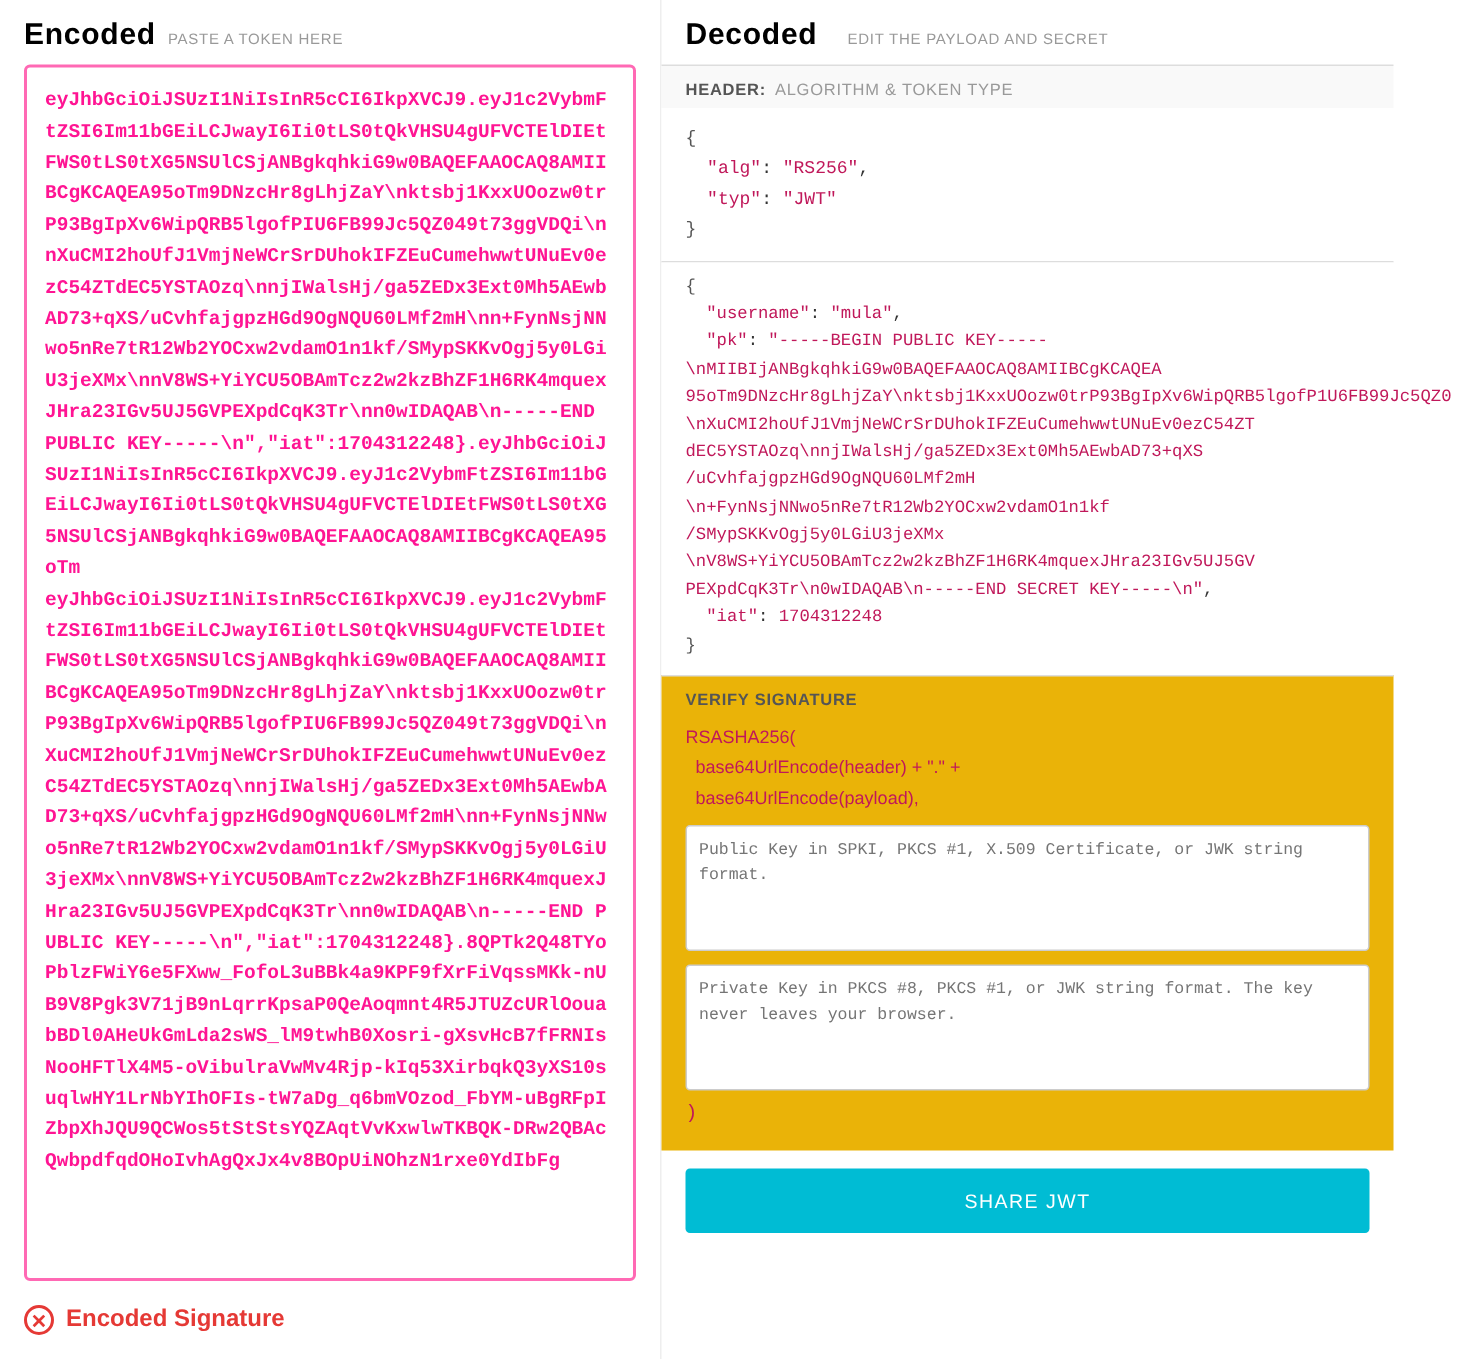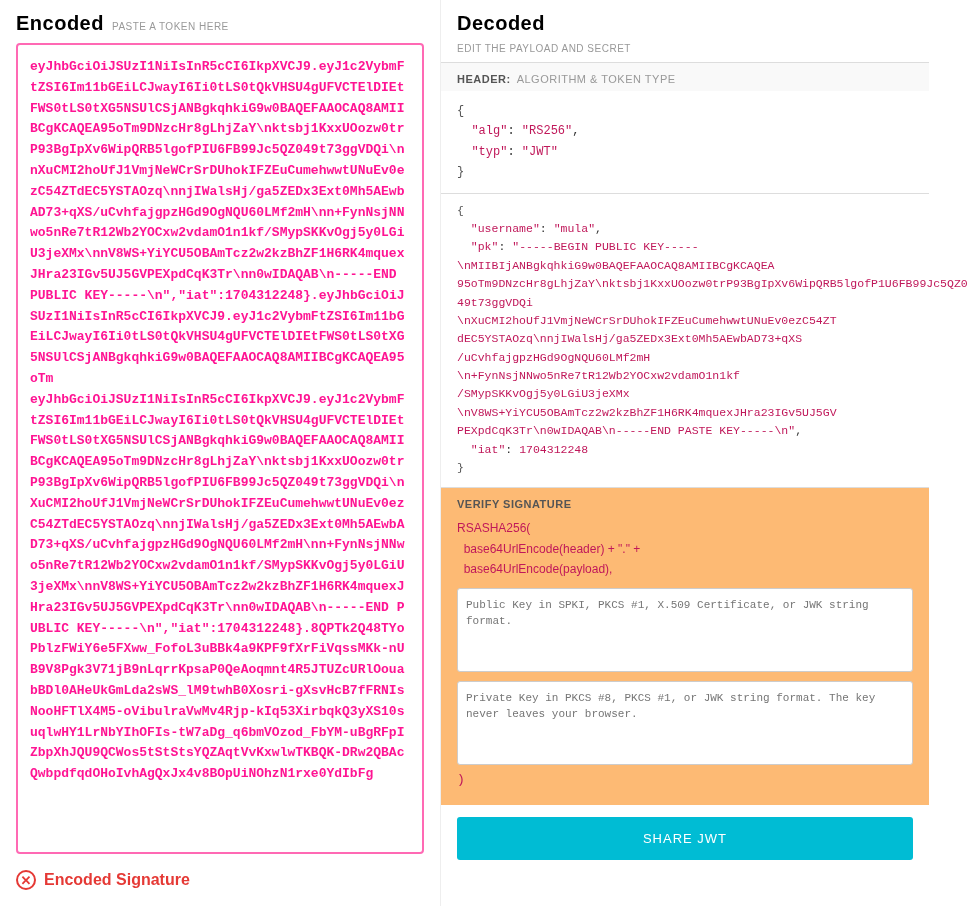--- a/index.html
+++ b/index.html
@@ -84,23 +84,22 @@
     
     .right-panel {
       width: 488px;
       padding: 12px 0 0 0;
       display: flex;
       flex-direction: column;
     }
     .right-panel-header {
       display: flex;
       align-items: baseline;
-      gap: 8px;
+      gap: 20px;
       padding: 0 16px 8px 16px;
-      flex-direction: column;
     }
     .section-block {
       margin: 0 0 0 0;
       border-top: 1px solid #ddd;
     }
     .section-label {
       display: flex;
       align-items: flex-start;
       gap: 6px;
       padding: 10px 16px 6px 16px;
@@ -129,21 +128,21 @@
       padding: 8px 16px 10px 16px;
       font-family: 'Courier New', monospace;
       font-size: 11.5px;
       line-height: 1.6;
       background: #fff;
     }
 
     .verify-section {
       border-top: 1px solid #ddd;
       padding: 10px 16px;
-      background: #fdba74;
+      background: #eab308;
     }
     .verify-title {
       font-size: 11px;
       font-weight: 700;
       color: #555;
       text-transform: uppercase;
       letter-spacing: 0.5px;
       margin-bottom: 8px;
     }
     .verify-code {
@@ -230,28 +229,27 @@
       </div>
     </div>
 
     <div class="section-block">
       <div class="payload-box">
         <div><span class="json-brace">{</span></div>
         <div>&nbsp;&nbsp;<span class="json-key">"username"</span>: <span class="json-str">"mula"</span>,</div>
         <div>&nbsp;&nbsp;<span class="json-key">"pk"</span>: <span class="json-str">"-----BEGIN PUBLIC KEY-----</span></div>
         <div><span class="json-str">\nMIIBIjANBgkqhkiG9w0BAQEFAAOCAQ8AMIIBCgKCAQEA</span></div>
         <div><span class="json-str">95oTm9DNzcHr8gLhjZaY\nktsbj1KxxUOozw0trP93BgIpXv6WipQRB5lgofP1U6FB99Jc5QZ0</span></div>
-        <div><span class="json-str">49t73ggVDQi</span></div>
         <div><span class="json-str">\nXuCMI2hoUfJ1VmjNeWCrSrDUhokIFZEuCumehwwtUNuEv0ezC54ZT</span></div>
         <div><span class="json-str">dEC5YSTAOzq\nnjIWalsHj/ga5ZEDx3Ext0Mh5AEwbAD73+qXS</span></div>
         <div><span class="json-str">/uCvhfajgpzHGd9OgNQU60LMf2mH</span></div>
         <div><span class="json-str">\n+FynNsjNNwo5nRe7tR12Wb2YOCxw2vdamO1n1kf</span></div>
         <div><span class="json-str">/SMypSKKvOgj5y0LGiU3jeXMx</span></div>
         <div><span class="json-str">\nV8WS+YiYCU5OBAmTcz2w2kzBhZF1H6RK4mquexJHra23IGv5UJ5GV</span></div>
-        <div><span class="json-str">PEXpdCqK3Tr\n0wIDAQAB\n-----END PASTE KEY-----\n"</span>,</div>
+        <div><span class="json-str">PEXpdCqK3Tr\n0wIDAQAB\n-----END SECRET KEY-----\n"</span>,</div>
         <div>&nbsp;&nbsp;<span class="json-key">"iat"</span>: <span class="json-str">1704312248</span></div>
         <div><span class="json-brace">}</span></div>
       </div>
     </div>
 
     <div class="verify-section">
       <div class="verify-title">VERIFY SIGNATURE</div>
       <div class="verify-code">
         <div><span>RSASHA256(</span></div>
         <div>&nbsp;&nbsp;<span>base64UrlEncode(header) + "." +</span></div>

